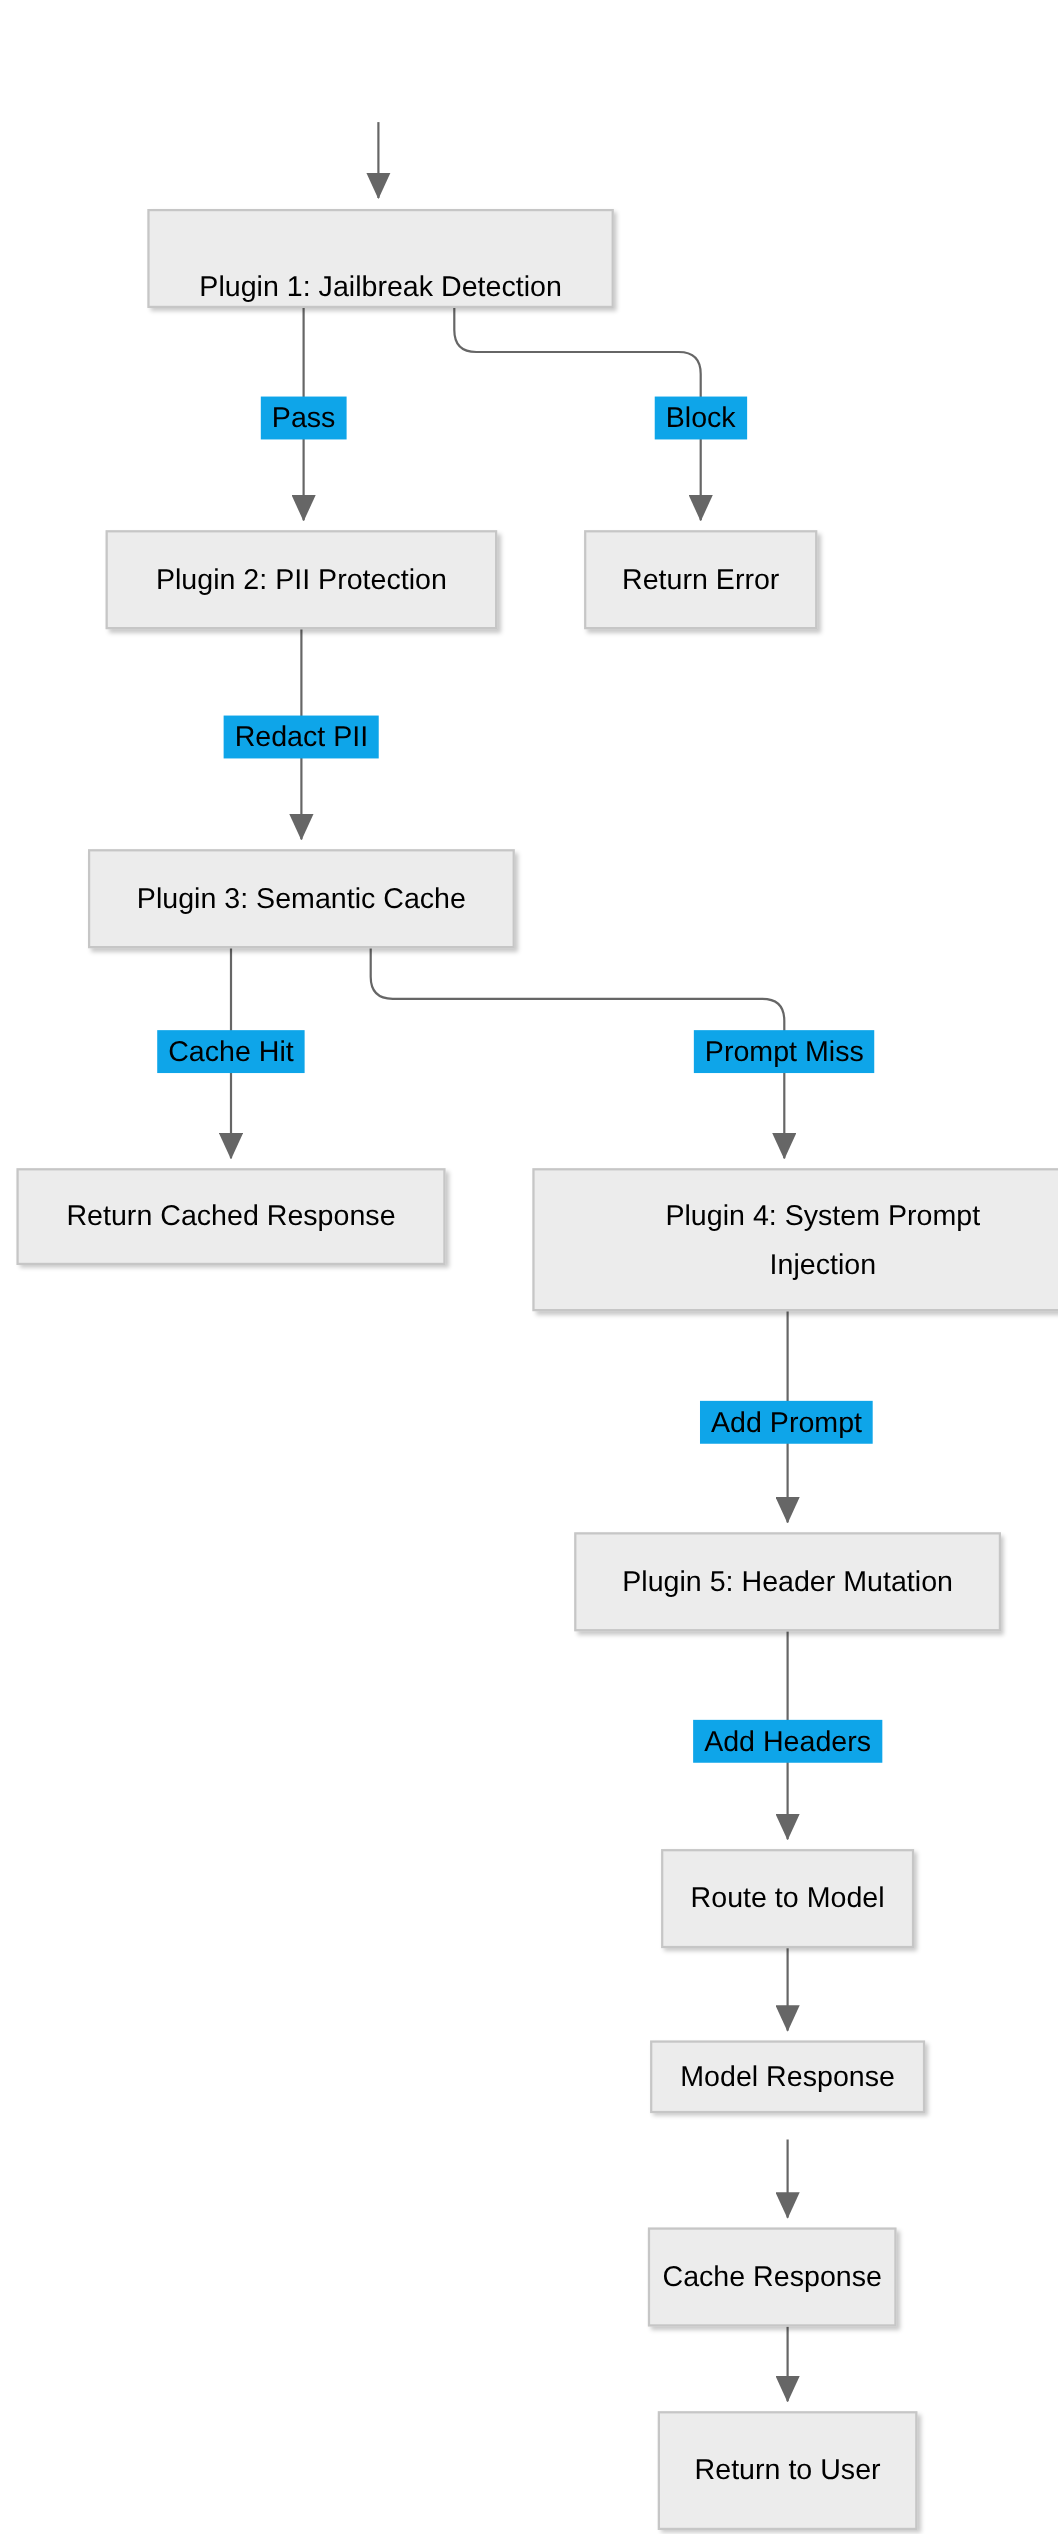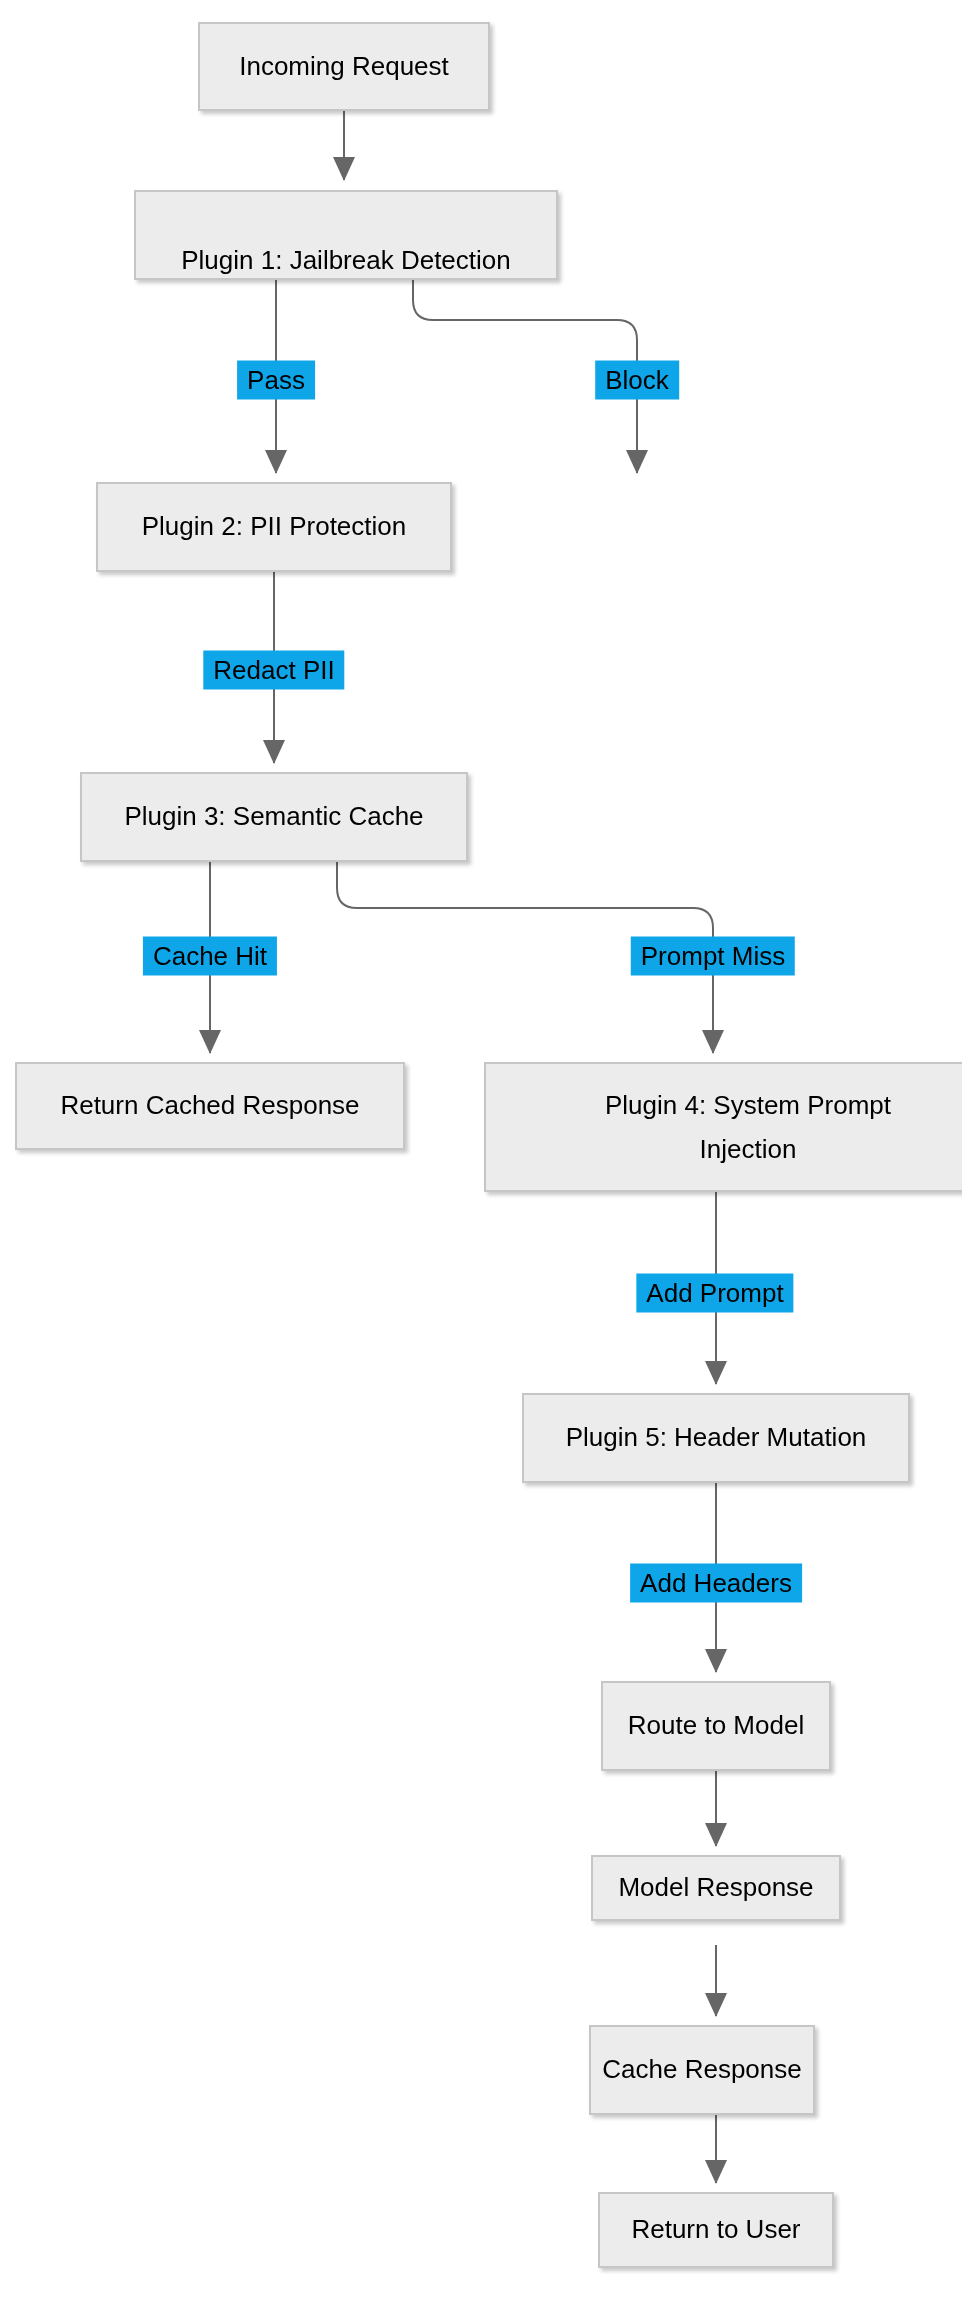--- a/index.html
+++ b/index.html
@@ -37,21 +37,21 @@
   #n-plugin1       { left: 134px; top: 190px;  width: 424px; height: 90px; justify-content: flex-end; }
   #n-plugin2       { left: 96px;  top: 482px;  width: 356px; height: 90px; }
   #n-return-error  { left: 531px; top: 482px;  width: 212px; height: 90px; }
   #n-plugin3       { left: 80px;  top: 772px;  width: 388px; height: 90px; }
   #n-return-cached { left: 15px;  top: 1062px; width: 390px; height: 88px; }
   #n-plugin4       { left: 484px; top: 1062px; width: 528px; height: 130px; line-height: 1.7; }
   #n-plugin5       { left: 522px; top: 1393px; width: 388px; height: 90px; }
   #n-route         { left: 601px; top: 1681px; width: 230px; height: 90px; }
   #n-model         { left: 591px; top: 1855px; width: 250px; height: 66px; }
   #n-cache         { left: 589px; top: 2025px; width: 226px; height: 90px; }
-  #n-return-user   { left: 598px; top: 2192px; width: 236px; height: 76px; }
+  #n-return-user   { left: 598px; top: 2192px; width: 236px; height: 108px; }
 
   .edge-label {
     position: absolute;
     transform: translate(-50%, -50%);
     background: #0ea5e9;
     padding: 4px 10px;
     font-size: 26px;
     color: #000000;
     white-space: nowrap;
   }
@@ -90,28 +90,28 @@
   </svg>
 
   <div class="edge-label" id="l-pass">Pass</div>
   <div class="edge-label" id="l-block">Block</div>
   <div class="edge-label" id="l-redact">Redact PII</div>
   <div class="edge-label" id="l-cachehit">Cache Hit</div>
   <div class="edge-label" id="l-cachemiss">Prompt Miss</div>
   <div class="edge-label" id="l-addprompt">Add Prompt</div>
   <div class="edge-label" id="l-addheaders">Add Headers</div>
 
-  <div class="node" id="n-incoming">
-    <span class="line">Incoming Request</span>
-  </div>
   <div class="node" id="n-plugin1">
     <span class="line">Plugin 1: Jailbreak Detection</span>
   </div>
   <div class="node" id="n-plugin2">
     <span class="line">Plugin 2: PII Protection</span>
+  </div>
+  <div class="node" id="n-return-error">
+    <span class="line">Return Error</span>
   </div>
   <div class="node" id="n-plugin3">
     <span class="line">Plugin 3: Semantic Cache</span>
   </div>
   <div class="node" id="n-return-cached">
     <span class="line">Return Cached Response</span>
   </div>
   <div class="node" id="n-plugin4">
     <span class="line">Plugin 4: System Prompt</span>
     <span class="line">Injection</span>

